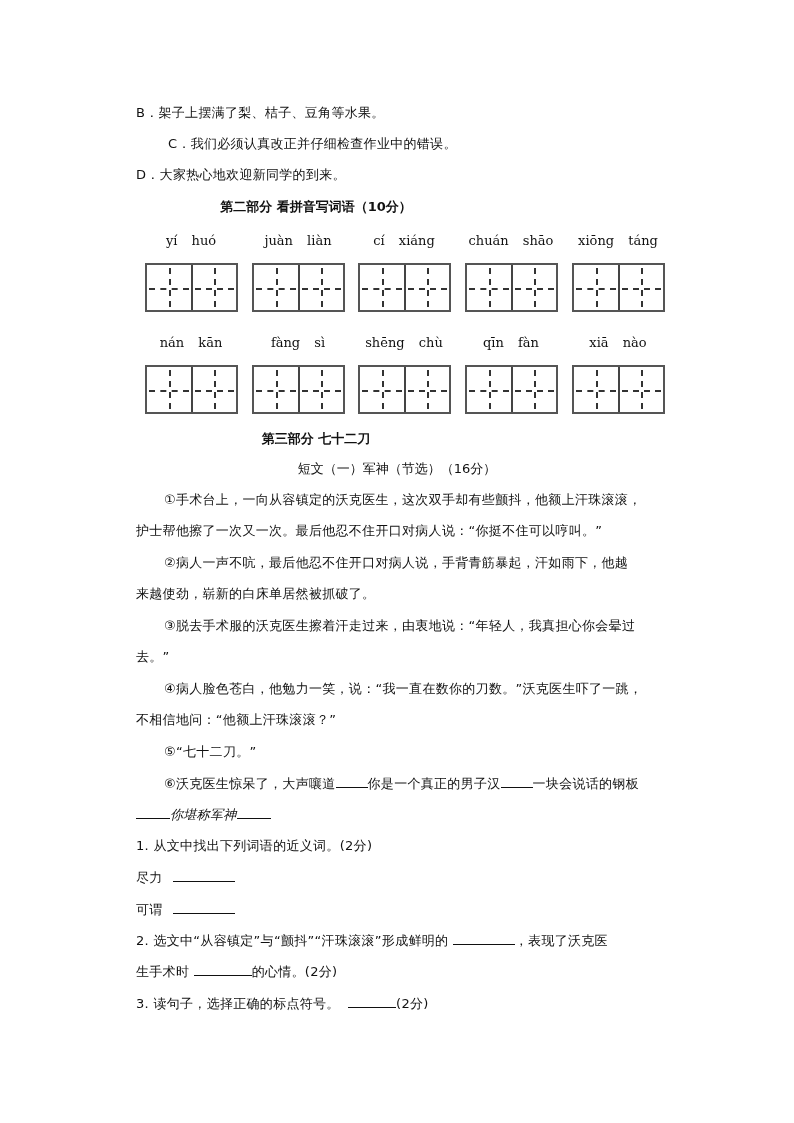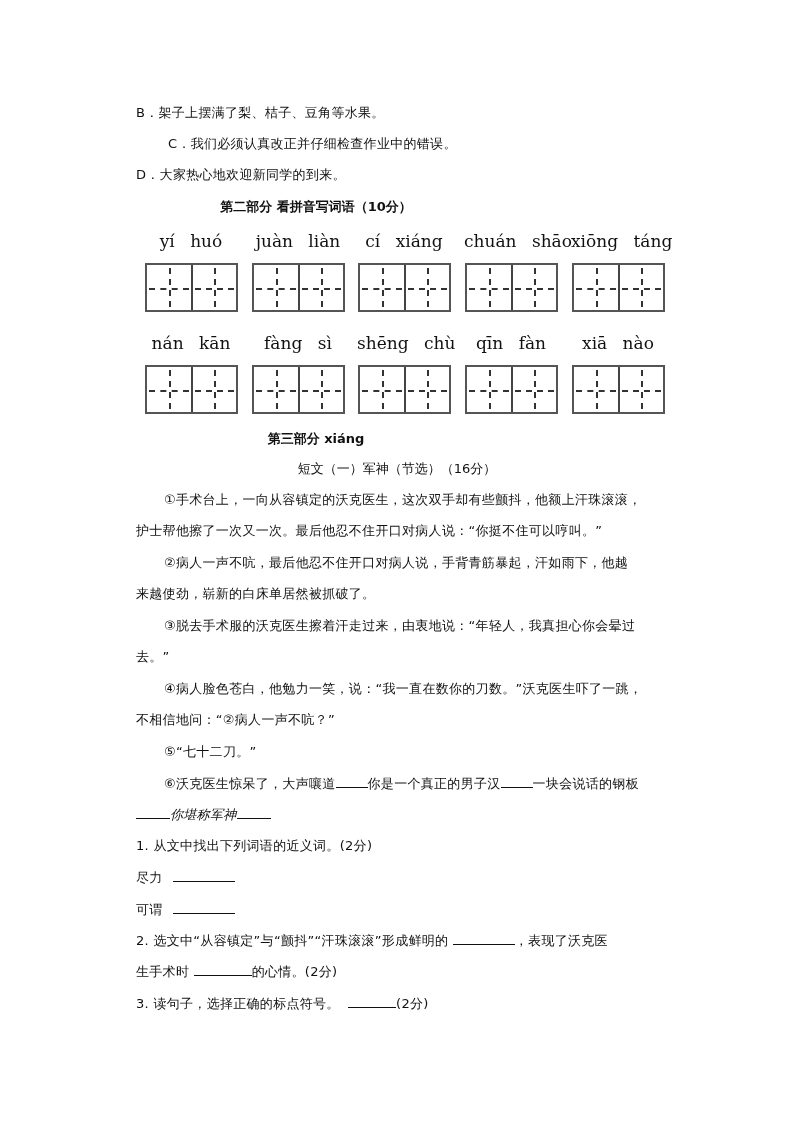--- a/index.html
+++ b/index.html
@@ -2,21 +2,21 @@
 <html><head>
 <meta charset="utf-8">
 <style>
   html, body { margin: 0; padding: 0; background: #ffffff; }
   body { width: 794px; height: 1123px; position: relative; overflow: hidden;
          font-family: "DejaVu Sans", "Liberation Sans", sans-serif; color: #111; }
   .line { position: absolute; left: 136px; font-size: 13px; line-height: 20px; white-space: nowrap; letter-spacing: 0.3px; }
   .indent { left: 164px; }
   .heading { position: absolute; left: 0; width: 632px; text-align: center; font-size: 13px; font-weight: bold; line-height: 20px; }
   .subheading { position: absolute; left: 0; width: 794px; text-align: center; font-size: 13px; line-height: 20px; }
-  .pinyin { position: absolute; font-family: "DejaVu Serif", "Liberation Serif", serif; font-size: 17px; line-height: 16px; text-align: center; width: 94px; white-space: nowrap; word-spacing: 10px; }
+  .pinyin { position: absolute; font-family: "DejaVu Serif", "Liberation Serif", serif; font-size: 13px; line-height: 16px; text-align: center; width: 94px; white-space: nowrap; word-spacing: 10px; }
   .grid { position: absolute; width: 93px; height: 49px; border: 2px solid #555; box-sizing: border-box; display: flex; }
   .cell { position: relative; flex: 1; box-sizing: border-box; }
   .cell + .cell { border-left: 2px solid #444; }
   .cell .h { position: absolute; left: 2px; right: 2px; top: 50%; border-top: 2px dashed #333; }
   .cell .v { position: absolute; top: 3px; bottom: 3px; left: 50%; border-left: 2px dashed #333; }
   .blank { display: inline-block; border-bottom: 1px solid #111; height: 14px; vertical-align: baseline; }
 </style>
 </head>
 <body>
 
@@ -78,21 +78,21 @@
       <div class="v"></div>
     </div>
   <div class="cell">
       <div class="h"></div>
       <div class="v"></div>
     </div>
 </div>
 
 <div class="pinyin" style="left:144px; top:335px;">nán kān</div>
 <div class="pinyin" style="left:251px; top:335px;">fàng sì</div>
-<div class="pinyin" style="left:357px; top:335px;text-align:right;">shēng chù</div>
+<div class="pinyin" style="left:357px; top:335px;">shēng chù</div>
 <div class="pinyin" style="left:464px; top:335px;">qīn fàn</div>
 <div class="pinyin" style="left:571px; top:335px;">xiā nào</div>
 
 <div class="grid" style="left:145px; top:365px;">
   <div class="cell">
       <div class="h"></div>
       <div class="v"></div>
     </div>
   <div class="cell">
       <div class="h"></div>
@@ -133,34 +133,34 @@
   <div class="cell">
       <div class="h"></div>
       <div class="v"></div>
     </div>
   <div class="cell">
       <div class="h"></div>
       <div class="v"></div>
     </div>
 </div>
 
-<div class="heading" style="top:429px;">第三部分  xiáng</div>
+<div class="heading" style="top:429px;">第三部分  七十二刀</div>
 <div class="subheading" style="top:459px;">短文（一）军神（节选）（16分）</div>
 
 <div class="line indent" style="top:490px;">①手术台上，一向从容镇定的沃克医生，这次双手却有些颤抖，他额上汗珠滚滚，</div>
 <div class="line" style="top:521px;">护士帮他擦了一次又一次。最后他忍不住开口对病人说：“你挺不住可以哼叫。”</div>
 
 <div class="line indent" style="top:553px;">②病人一声不吭，最后他忍不住开口对病人说，手背青筋暴起，汗如雨下，他越</div>
 <div class="line" style="top:584px;">来越使劲，崭新的白床单居然被抓破了。</div>
 
 <div class="line indent" style="top:616px;">③脱去手术服的沃克医生擦着汗走过来，由衷地说：“年轻人，我真担心你会晕过</div>
 <div class="line" style="top:647px;">去。”</div>
 
 <div class="line indent" style="top:679px;">④病人脸色苍白，他勉力一笑，说：“我一直在数你的刀数。”沃克医生吓了一跳，</div>
-<div class="line" style="top:710px;">不相信地问：“②病人一声不吭？”</div>
+<div class="line" style="top:710px;">不相信地问：“他额上汗珠滚滚？”</div>
 
 <div class="line indent" style="top:742px;">⑤“七十二刀。”</div>
 
 <div class="line indent" style="top:773px;">
   <span>⑥沃克医生惊呆了，大声嚷道</span><span class="blank" style="width:32px;"></span><span>你是一个真正的男子汉</span><span class="blank" style="width:32px;"></span><span>一块会说话的钢板</span>
 </div>
 <div class="line" style="top:804px;font-style:italic;">
   <span class="blank" style="width:34px;"></span><span>你堪称军神</span><span class="blank" style="width:34px;"></span>
 </div>
 

